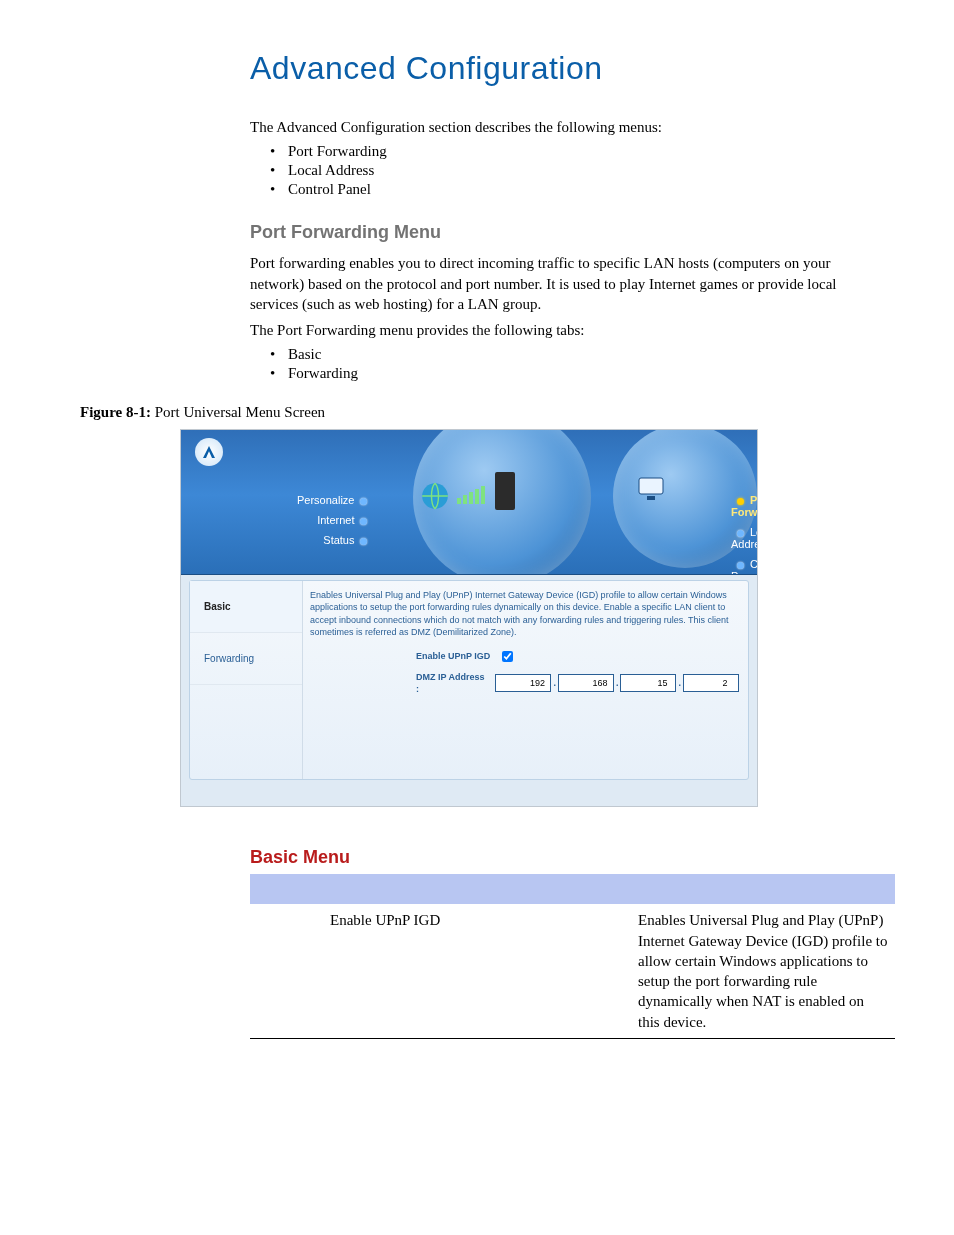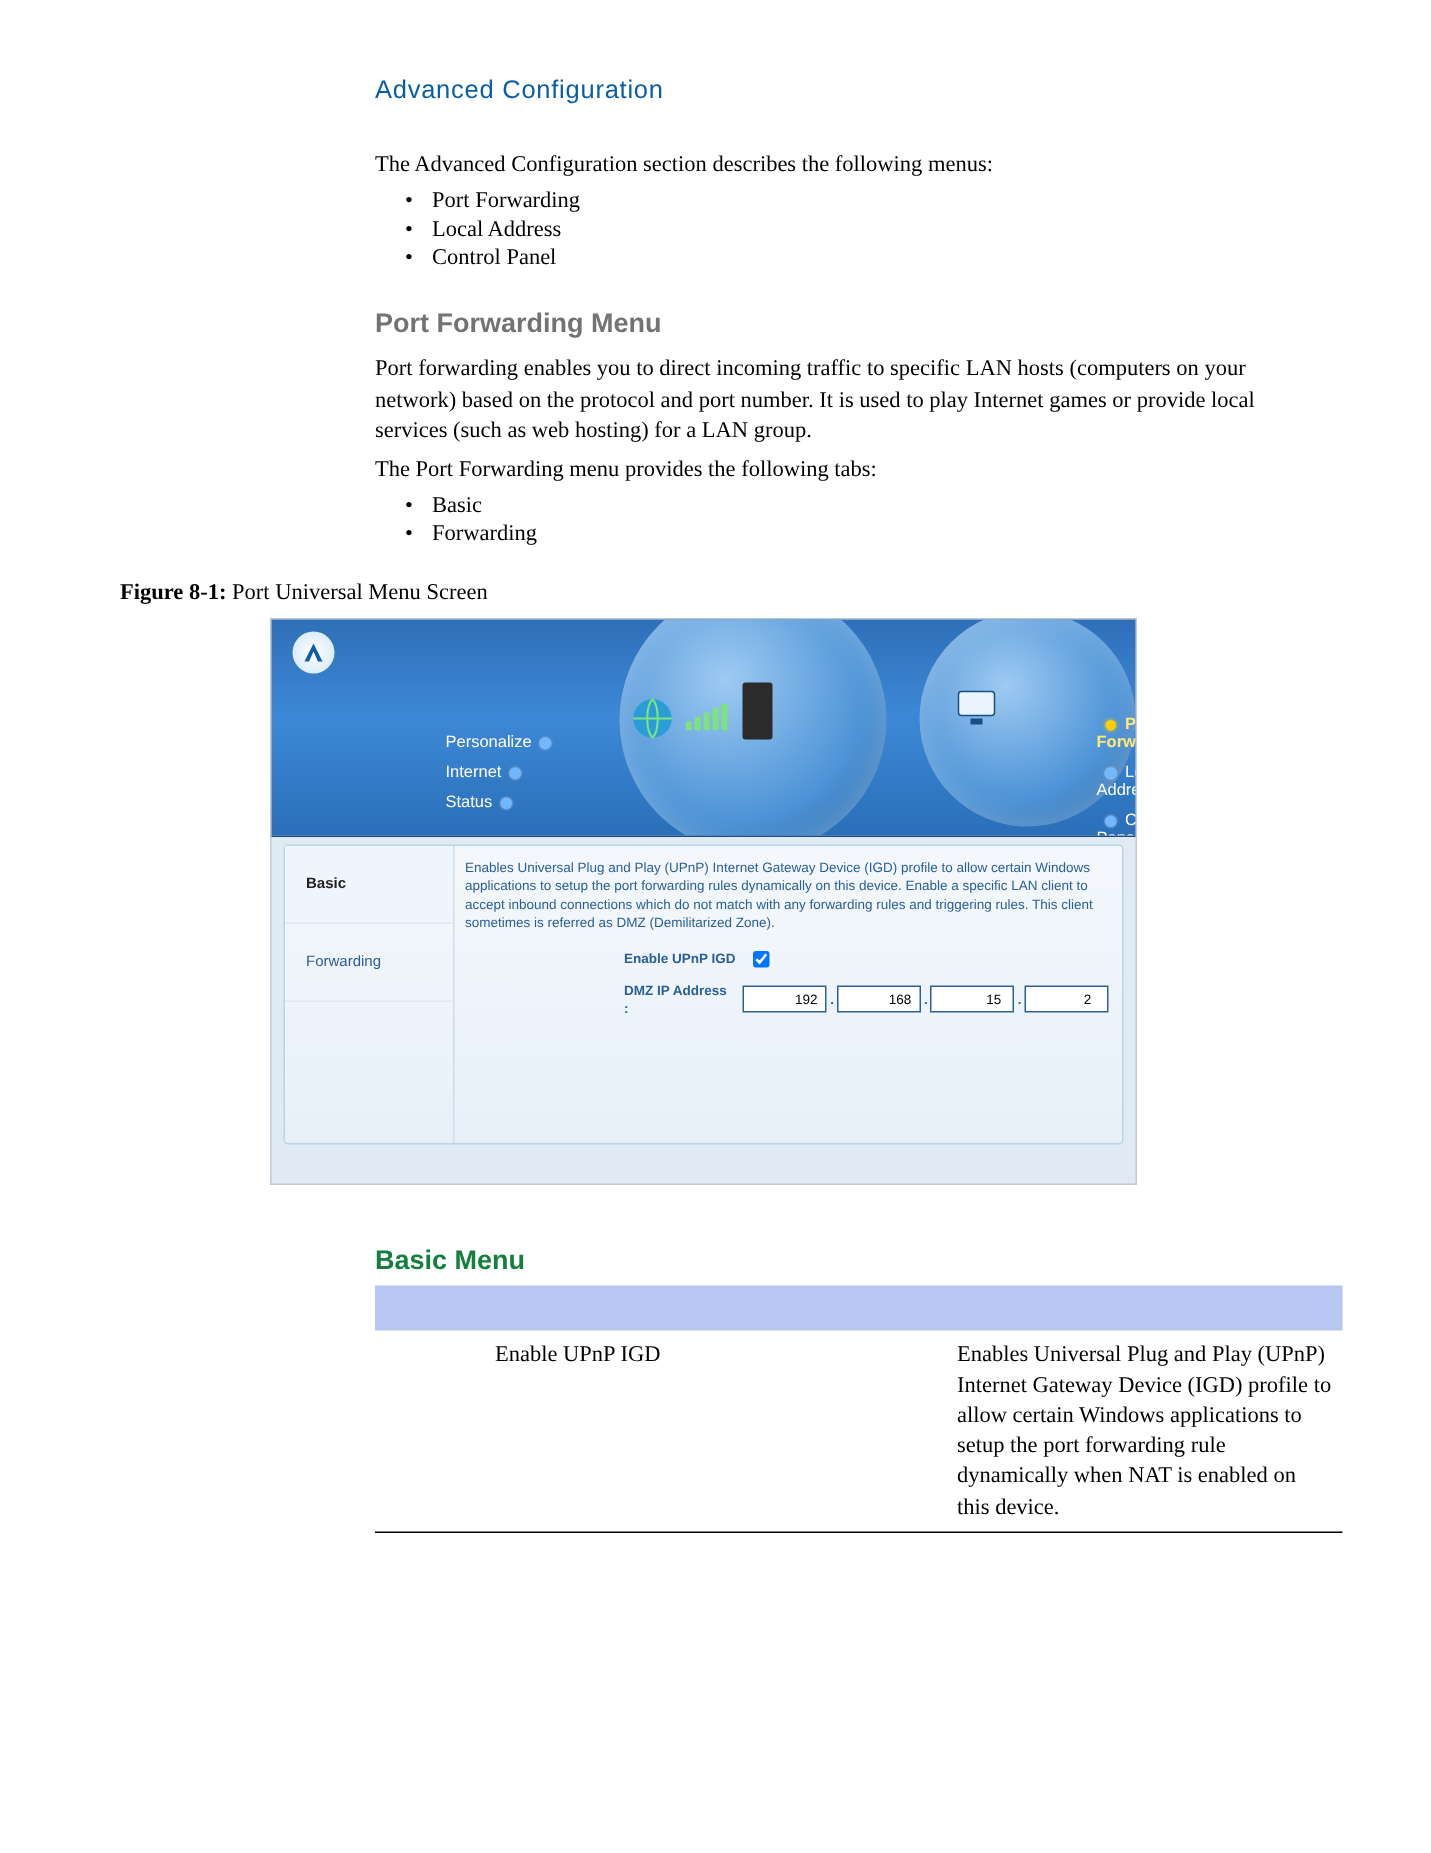--- a/index.html
+++ b/index.html
@@ -7,21 +7,21 @@
     font-size: 15px;
     color: #000;
     margin: 0;
     padding: 50px 80px 50px 80px;
     width: 954px;
     box-sizing: border-box;
     background: #fff;
   }
   .chapter-title {
     font-family: Arial, Helvetica, sans-serif;
-    font-size: 17px;
+    font-size: 32px;
     color: #0a5ea8;
     font-weight: 500;
     margin: 0 0 30px 170px;
     letter-spacing: 0.5px;
   }
   .para {
     margin: 0 0 6px 170px;
     line-height: 1.35;
   }
   .bullet-list {
@@ -96,21 +96,21 @@
   .modem-icon { left: 314px; top: 42px; width: 20px; height: 38px; background:#2b2b2b; border-radius:2px; }
   .monitor-icon { left: 456px; top: 46px; width: 30px; height: 26px; }
 
   .nav-left, .nav-right {
     position: absolute;
     list-style: none;
     margin: 0; padding: 0;
     color: #fff;
     font-size: 11px;
   }
-  .nav-left { left: 116px; top: 68px; }
+  .nav-left { left: 116px; top: 56px; text-align: right; }
   .nav-left li { margin: 8px 0; }
   .nav-right { left: 550px; top: 56px; }
   .nav-right li { margin: 8px 0; }
   .nav-dot {
     display: inline-block;
     width: 7px; height: 7px; border-radius: 50%;
     background: #6fb7ff; margin: 0 6px; vertical-align: middle;
     box-shadow: 0 0 2px #fff;
   }
   .nav-dot.active { background: #ffcf00; box-shadow: 0 0 3px #ffcf00; }
@@ -185,21 +185,21 @@
     padding: 0 14px;
     height: 22px; line-height: 22px;
     border-left: 1px solid #c4d6e7;
     cursor: pointer;
     font-weight: bold;
   }
 
   
   .table-title {
     font-family: Arial, Helvetica, sans-serif;
-    color: #15803d;
+    color: #b91c1c;
     font-size: 18px;
     margin: 10px 0 6px 170px;
   }
   .basic-table {
     margin-left: 170px;
     width: 645px;
     border-collapse: collapse;
     font-size: 15px;
   }
   .basic-table tr.headrow td {

